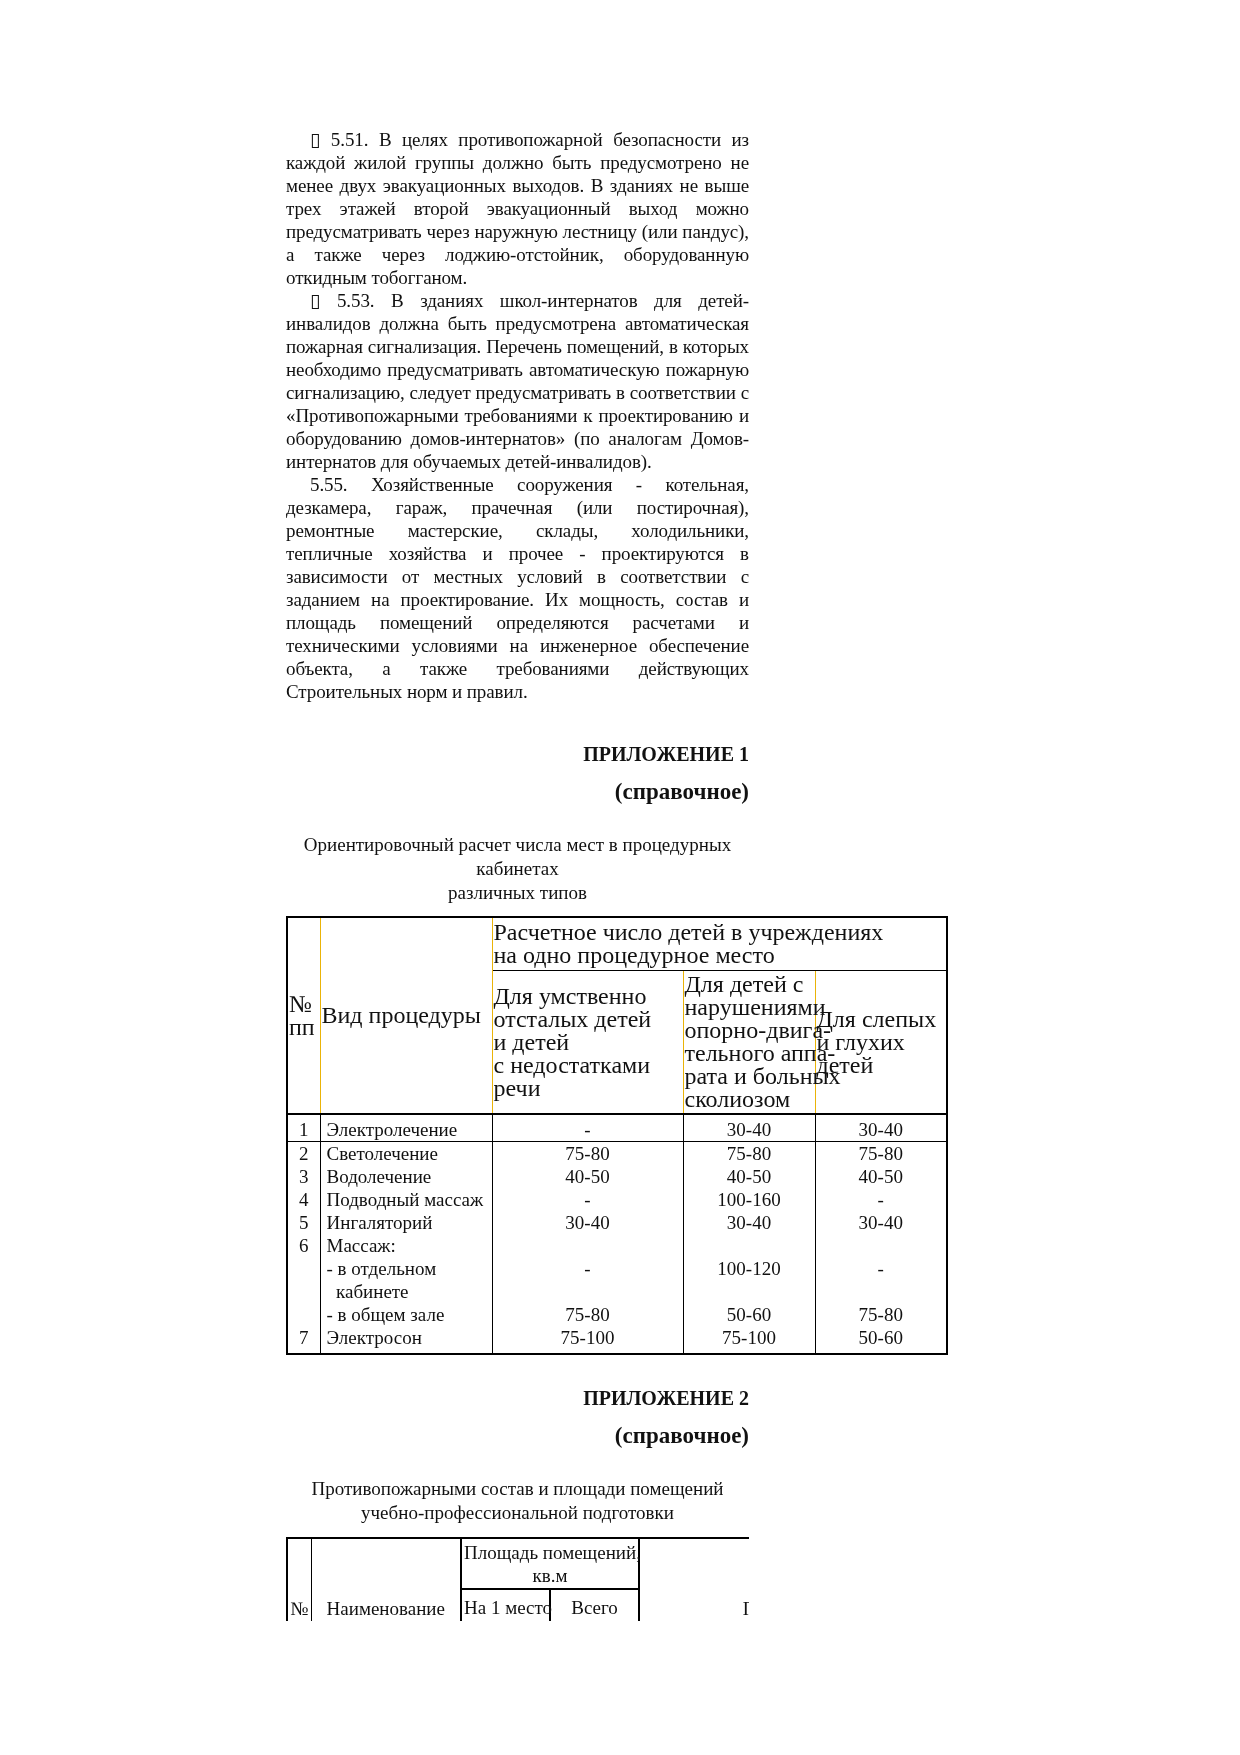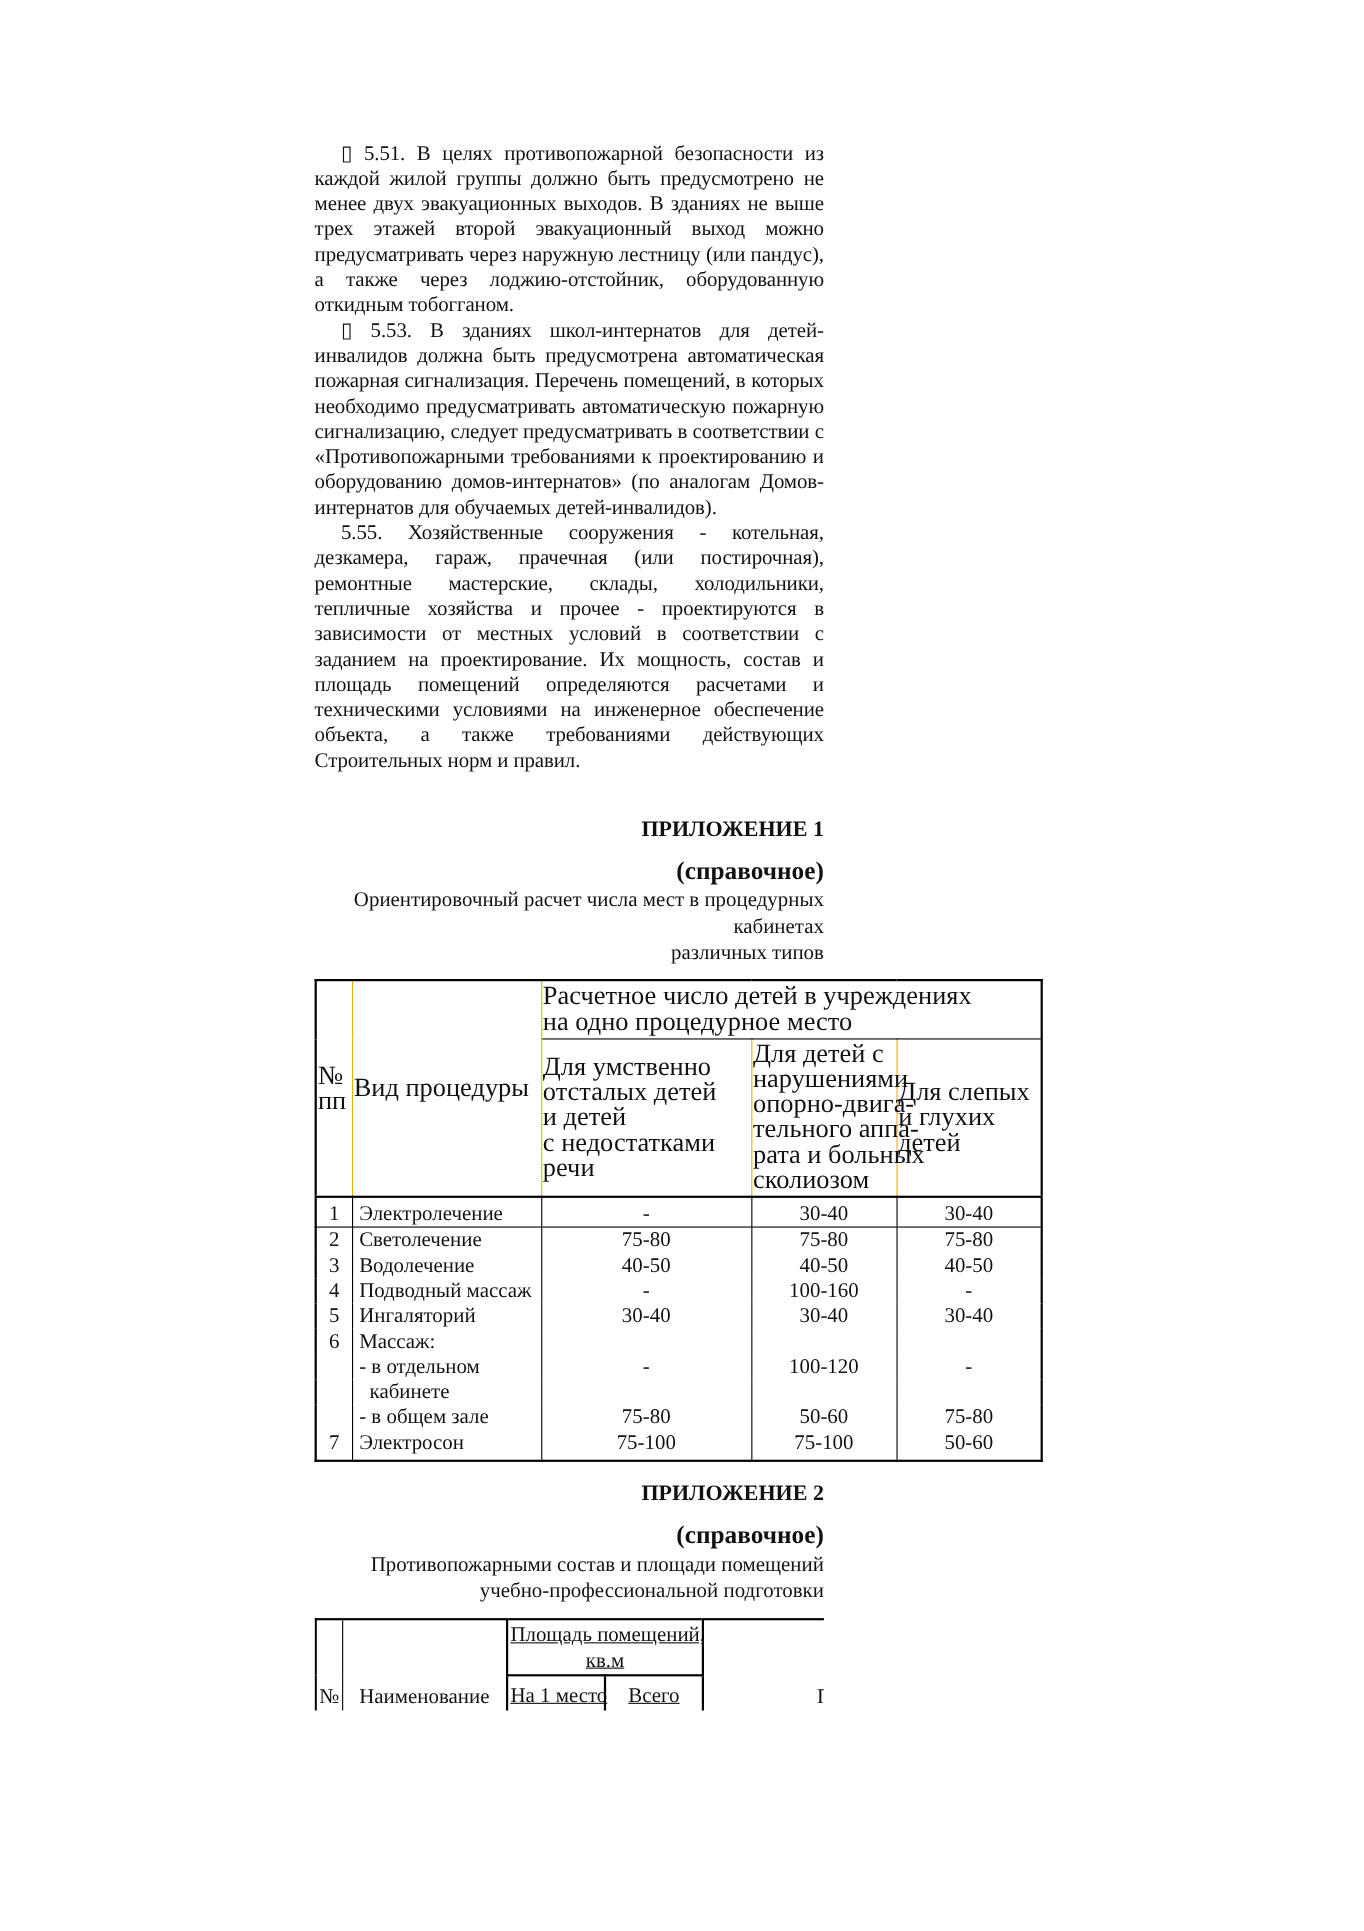--- a/index.html
+++ b/index.html
@@ -11,23 +11,23 @@
   .page {
     box-sizing: border-box;
     width: 1044px; height: 1755px;
     padding: 128px 295px 0 286px;
   }
   .para {
     margin: 0; font-size: 19px; line-height: 23px;
     text-align: justify; text-indent: 24px; letter-spacing: -0.1px;
   }
   .app-label { margin: 40px 0 0 0; text-align: right; font-weight: 700; font-size: 20px; line-height: 23px; }
-  .app-label.second { margin-top: 18px; }
+  .app-label.second { margin-top: 32px; }
   .app-note  { margin: 14px 0 0 0; text-align: right; font-weight: 700; font-size: 23px; line-height: 23px; }
-  .caption   { margin: 4px 0 0 0; text-align: right; white-space: pre-line; font-size: 19px; line-height: 24px; }
+  .caption   { margin: 30px 0 0 0; text-align: center; white-space: pre-line; font-size: 19px; line-height: 24px; }
 
   table { border-collapse: collapse; table-layout: fixed; width: 660px; }
   th, td { font-weight: normal; color: #111; }
 
   
   .t1 { margin-top: 11px; border: 2px solid #000; }
   .t1 thead th {
     border: 1px solid #eab308; white-space: pre; text-align: left;
     vertical-align: middle; font-size: 24px; line-height: 23px; padding: 2px 1px;
   }
@@ -46,21 +46,21 @@
   .t1 td.t-label { text-align: left; padding-left: 6px; }
   .t1 td.t-val { text-align: center; }
 
   
   .cut { height: 84px; overflow: hidden; margin-top: 12px; }
   .t2 { border: 2px solid #000; }
   .t2 th {
     border: 1px solid #000; white-space: pre; text-align: center;
     font-size: 19px; line-height: 23px; padding: 1px 2px;
   }
-  .t2 th.b2 { border-left-width: 2px; border-right-width: 2px; border-bottom: 2px solid #000; text-decoration: underline; }
+  .t2 th.b2 { border-left-width: 2px; border-right-width: 2px; border-bottom: 2px solid #000; }
   .t2 tr.h1 th.c-group { height: 47px; vertical-align: middle; }
   .t2 th.v-bot { vertical-align: bottom; padding-bottom: 5px; border-bottom: none; }
   .t2 tr.h2 th { height: 33px; vertical-align: middle; }
 </style>
 </head>
 <body>
 
 <div class="page">
 
   <div>

